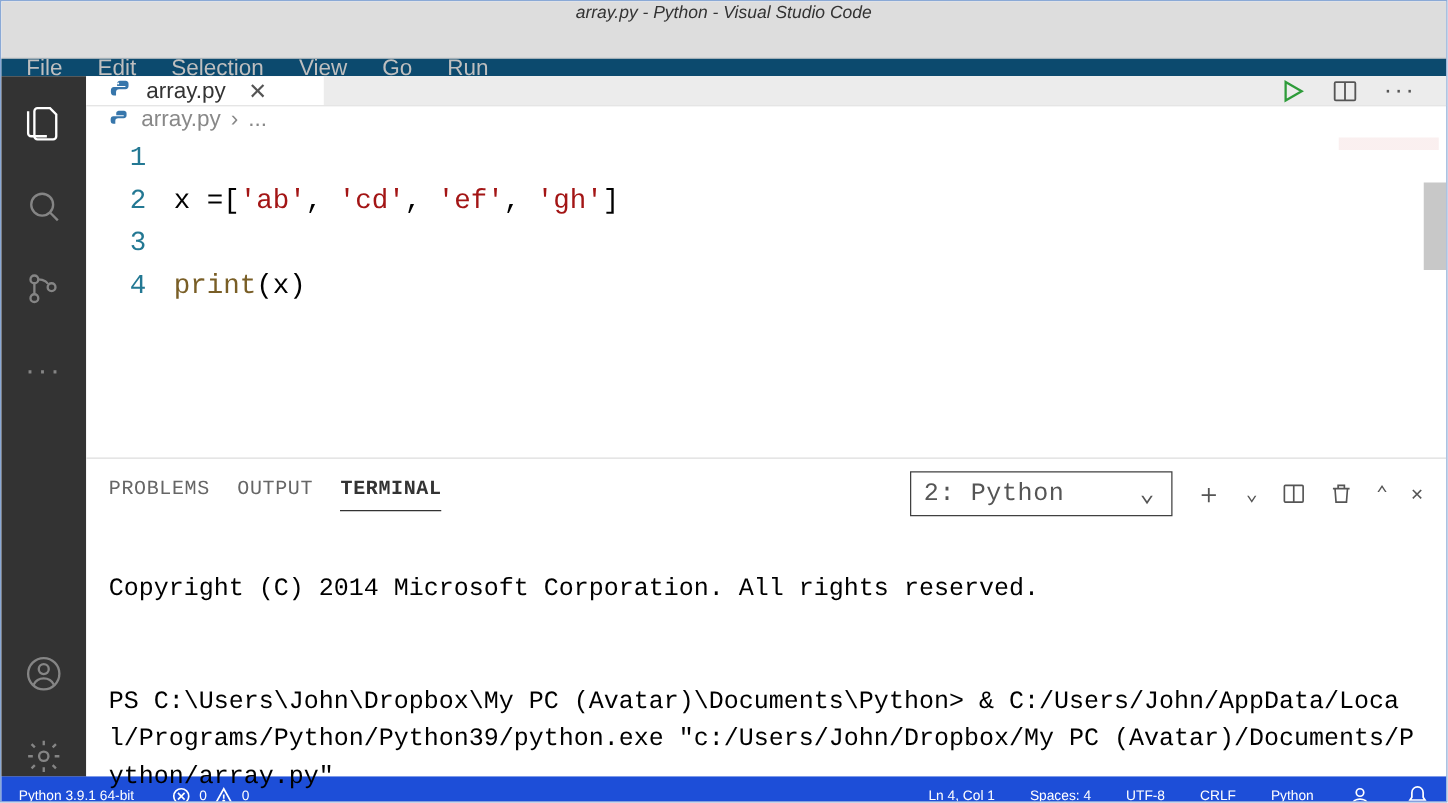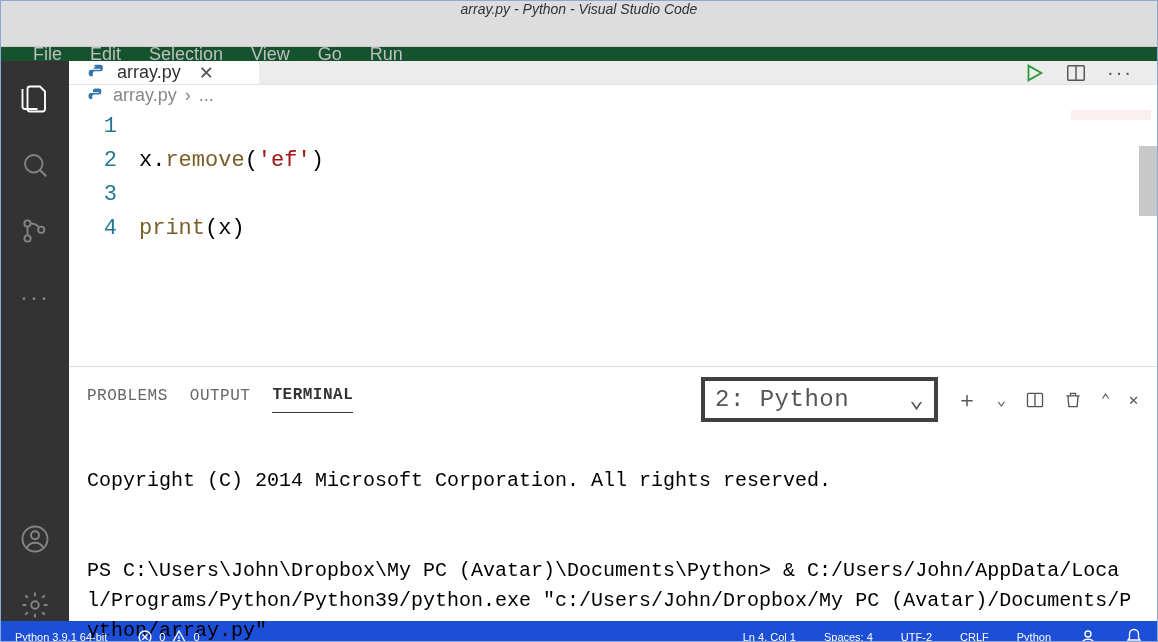--- a/index.html
+++ b/index.html
@@ -9,22 +9,22 @@
     background: #fff; overflow: hidden;
     border: 1px solid #8aa9d6;
     position: relative;
   }
   .titlebar {
     height: 46px; background: #dddddd;
     display:flex; align-items:flex-start; justify-content:center;
     font-size:14px; color:#333; border-bottom:1px solid #ccc;font-style:italic;
   }
   .menubar {
-    height: 14px; background:#14532d;
-    display:flex; gap:28px; padding:0 32px;
+    height: 14px; background:#0c4a6e;
+    display:flex; gap:28px; padding:0 20px;
     font-size:18px; color:#bfbfbf; align-items:center;
     overflow:hidden;
   }
   .main {
     display:flex; height: 560px;
   }
   .activity {
     width:68px; background:#333333;
     display:flex; flex-direction:column; align-items:center;
     padding-top:22px; gap:34px;
@@ -66,21 +66,21 @@
     font-family: Consolas,"Courier New",monospace;
   }
   .panel-tabs{
     display:flex; align-items:center; gap:22px; padding:10px 18px 0 18px;
     font-size:16px; color:#666; letter-spacing:.5px;
   }
   .panel-tabs .ptab{ padding-bottom:8px; cursor:pointer;}
   .panel-tabs .ptab.active{ color:#333; border-bottom:1.5px solid #333;font-weight:bold;}
   .panel-tabs .right{ margin-left:auto; display:flex; align-items:center; gap:18px; color:#555;}
   .term-select{
-    border:4px solid #404040; padding:4px 10px; font-size:24px; font-family:inherit;
+    border:1px solid #404040; padding:4px 10px; font-size:20px; font-family:inherit;
     display:flex; align-items:center; gap:60px; min-width:210px; background:#fff;
   }
   .terminal-body{
     padding:14px 18px 4px 18px; font-size:20px; color:#000; line-height:30px;
     white-space:pre-wrap; word-break:break-all;
   }
   .statusbar{
     height:32px; background:#1d4ed8; color:#fff; display:flex; align-items:center;
     font-size:11px; padding:0 14px; gap:30px;
   }
@@ -185,21 +185,21 @@
     </div>
 
     <div class="editor">
       <div class="gutter">
         <div>1</div>
         <div>2</div>
         <div>3</div>
         <div>4</div>
       </div>
       <div class="code">
-<div><span>x.</span><span class="tk-call">remove</span><span>(</span><span class="tk-str">'ef'</span><span>)</span></div>
+<div><span>x =[</span><span class="tk-str">'ab'</span><span>, </span><span class="tk-str">'cd'</span><span>, </span><span class="tk-str">'ef'</span><span>, </span><span class="tk-str">'gh'</span><span>]</span></div>
 <div><span></span><span class="tk-call">print</span><span>(x)</span></div>
 <div><span></span></div>
       </div>
       <div class="minimap"></div>
       <div class="scrollthumb"></div>
     </div>
 
     <div class="panel">
       <div class="panel-tabs">
         <span class="ptab">PROBLEMS</span>
@@ -250,21 +250,21 @@
     <svg width="16" height="16" viewBox="0 0 24 24" fill="none" stroke="#fff" stroke-width="2">
         <path d="M12 3l10 18H2z"></path>
         <line x1="12" y1="10" x2="12" y2="15"></line>
         <circle cx="12" cy="18" r="1" fill="#fff"></circle>
       </svg>
     <span>0</span>
   </span>
   <div class="sb-right">
     <span class="sb-item">Ln 4, Col 1</span>
     <span class="sb-item">Spaces: 4</span>
-    <span class="sb-item">UTF-2</span>
+    <span class="sb-item">UTF-8</span>
     <span class="sb-item">CRLF</span>
     <span class="sb-item">Python</span>
     <span class="sb-item">
       <svg width="18" height="18" viewBox="0 0 24 24" fill="none" stroke="#fff" stroke-width="1.8">
           <circle cx="12" cy="8" r="4"></circle>
           <path d="M4 21c0-4 4-6 8-6s8 2 8 6"></path>
         </svg>
     </span>
     <span class="sb-item">
       <svg width="18" height="18" viewBox="0 0 24 24" fill="none" stroke="#fff" stroke-width="1.8">

